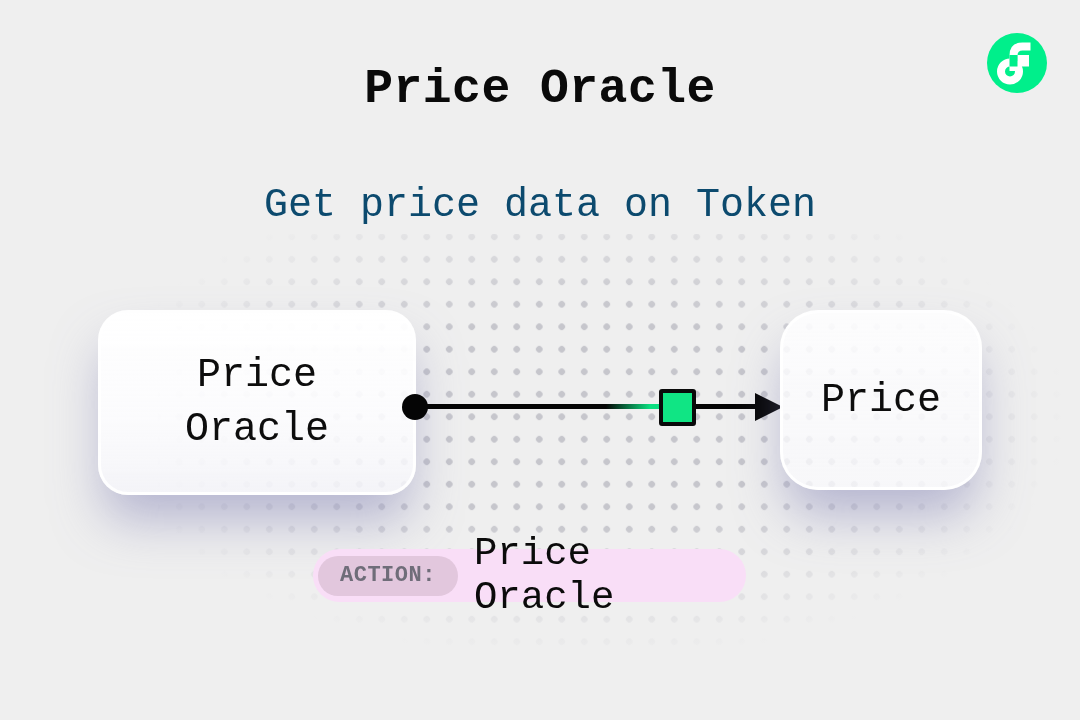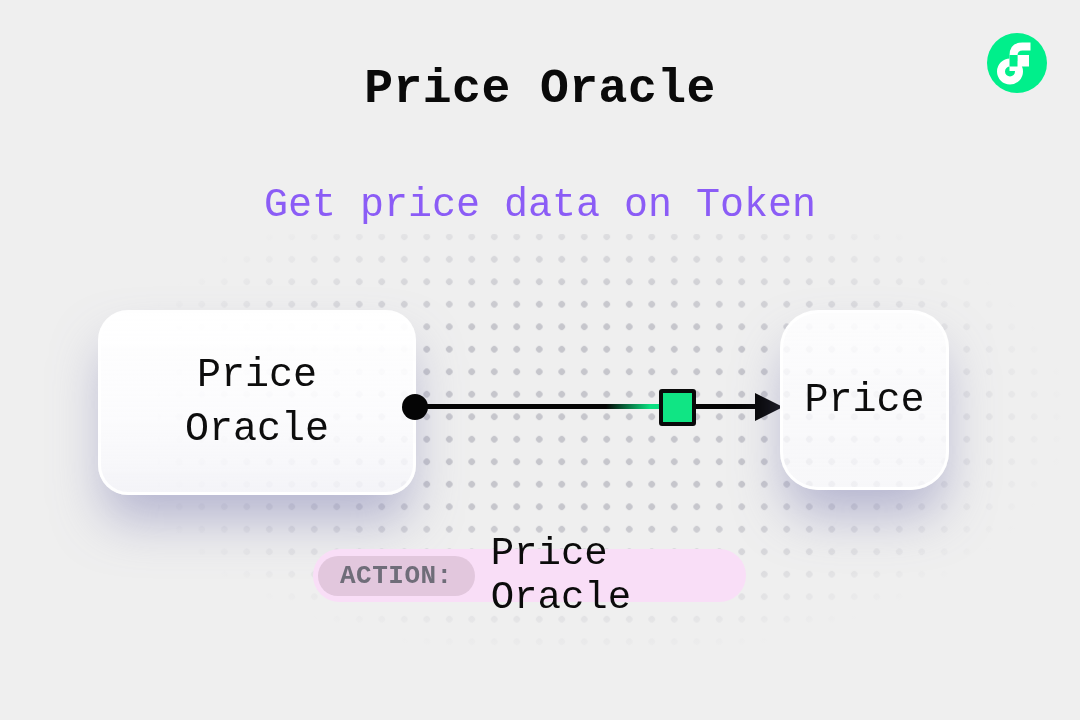--- a/index.html
+++ b/index.html
@@ -31,42 +31,42 @@
   .page-title {
     position:absolute; top:62px; left:0; width:100%;
     text-align:center;
     font-size:48px; font-weight:700; letter-spacing:0.5px;
     color:#0a0a0a;
   }
   .page-subtitle {
     position:absolute; top:183px; left:0; width:100%;
     text-align:center;
     font-size:40px; font-weight:400;
-    color:#8b5cf6;
+    color:#0c4a6e;
   }
 
   .flow-logo { position:absolute; left:987px; top:33px; width:60px; height:60px; }
 
   
   .node {
     position:absolute;
     display:flex; align-items:center; justify-content:center;
     text-align:center;
     border:3px solid rgba(255,255,255,0.95);
     box-shadow: 0 30px 50px -6px rgba(123,123,178,0.5);
     font-size:40px; color:#0d0d0d;
   }
   .node-source {
     left:98px; top:310px; width:318px; height:185px;
     border-radius:30px;
     background:linear-gradient(180deg, rgba(255,255,255,0.97) 0%, rgba(252,252,254,0.88) 65%, rgba(245,245,250,0.8) 100%);
   }
   .node-source .node-label { display:inline-block; max-width:185px; line-height:1.33; }
   .node-target {
-    left:780px; top:310px; width:169px; height:180px;
+    left:780px; top:310px; width:202px; height:180px;
     border-radius:38px;
     background:linear-gradient(180deg, rgba(254,254,255,0.88) 0%, rgba(250,250,253,0.72) 100%);
   }
 
   
   .conn-dot {
     position:absolute; left:402px; top:394px;
     width:26px; height:26px; border-radius:50%; background:#050505;
   }
   .conn-line {
@@ -97,21 +97,21 @@
     width:433px; height:53px;
     border-radius:27px;
     background:#F9DEF7;
     display:flex; align-items:center;
     padding-left:5px;
   }
   .action-tag {
     height:40px; border-radius:20px;
     background:#E2C7DD;
     color:#6F6D79;
-    font-size:26px; font-weight:600; letter-spacing:0.5px;
+    font-size:22px; font-weight:600; letter-spacing:0.5px;
     display:flex; align-items:center;
     padding:0 22px;
   }
   .action-value {
     font-size:39px; color:#0b0b0b;
     margin-left:16px;
   }
 </style>
 </head>
 <body>

